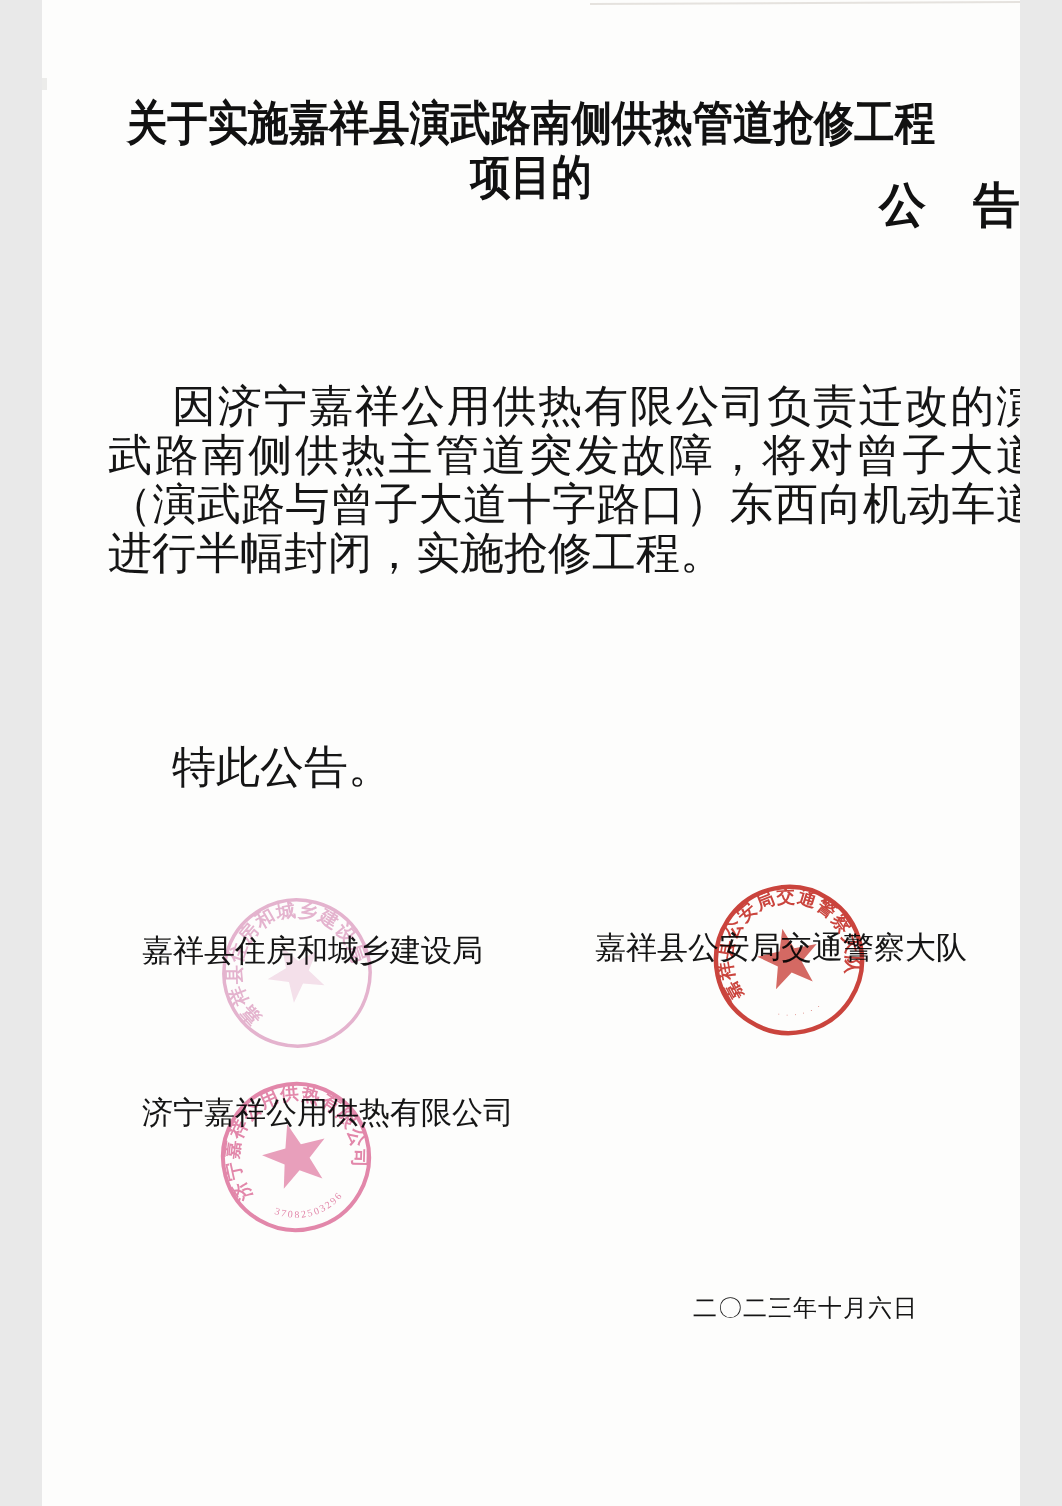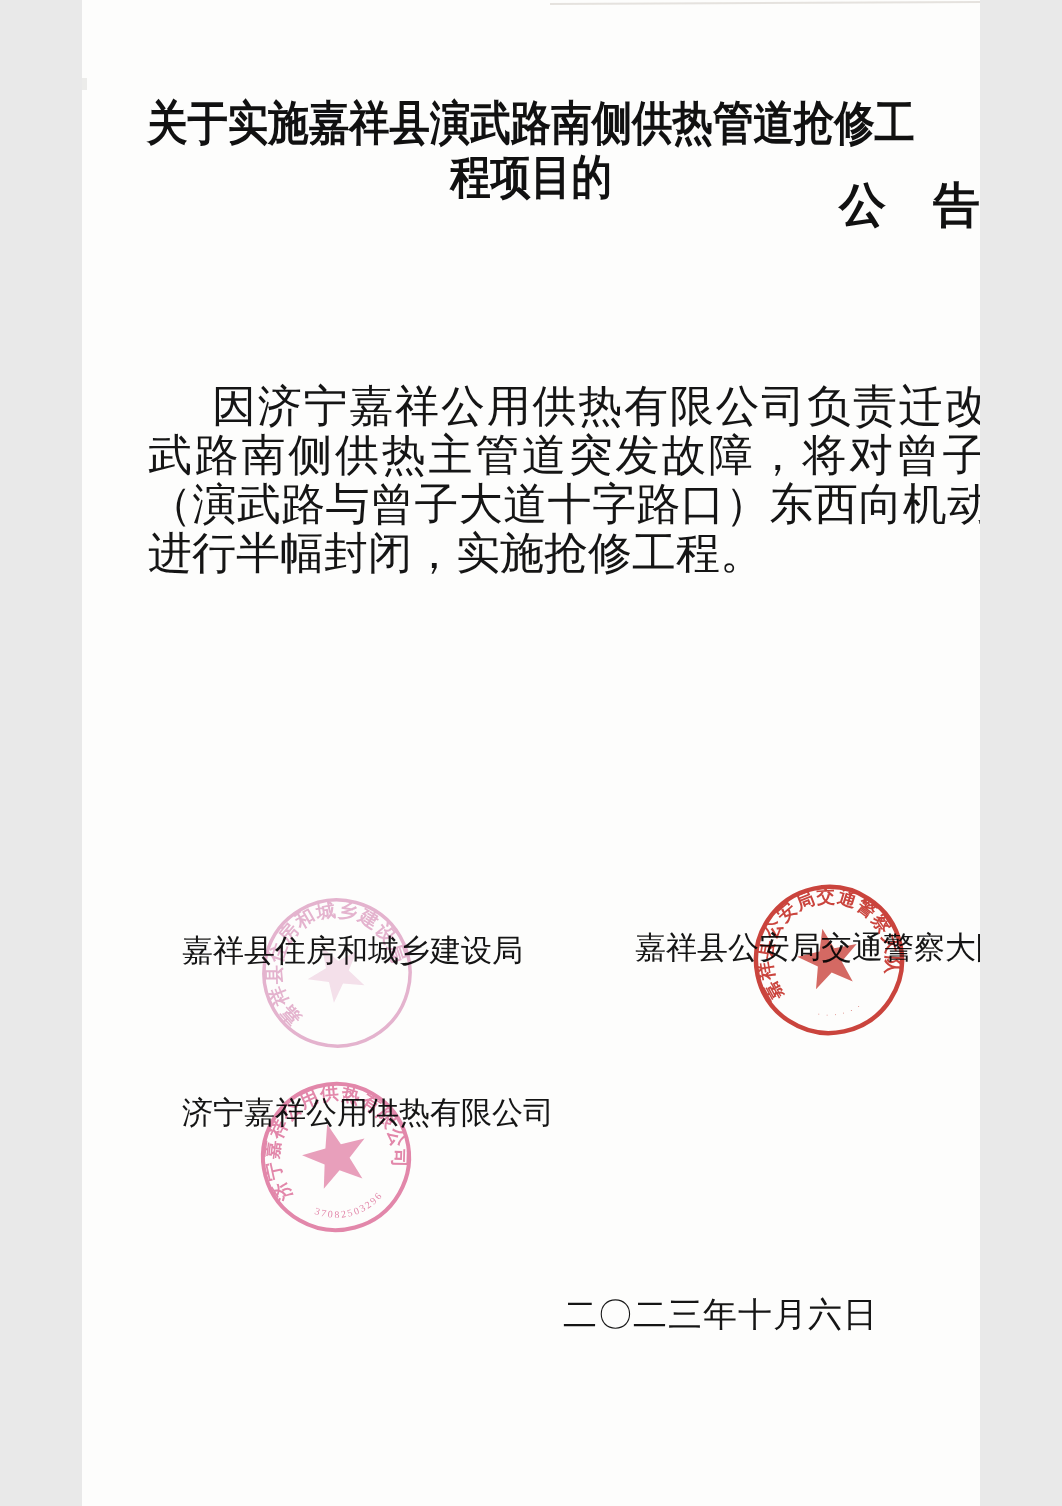--- a/index.html
+++ b/index.html
@@ -1,18 +1,18 @@
 <!DOCTYPE html>
 <html><head>
 <meta charset="utf-8">
 <style>
   html,body{margin:0;padding:0;background:#e9e9e9;}
   .page{
     position:relative;
-    width:898px;height:1506px;
+    width:978px;height:1506px;
     margin:0 auto;
     background:#fefefdf5;
     background:#fdfdfc;
     overflow:hidden;
     font-family:"Liberation Serif","DejaVu Serif",serif;
     color:#1c1c1c;
   }
   .scan-line{
     position:absolute;top:2px;right:0;width:430px;height:2px;
     background:#e2dfda;opacity:.9;transform:rotate(-.25deg);
@@ -49,21 +49,21 @@
   .sig{
     position:absolute;margin:0;
     font-size:31px;line-height:38px;color:#151515;
     white-space:nowrap;
   }
   .sig1{left:100px;top:932px;}
   .sig2{left:553px;top:929px;}
   .sig3{left:100px;top:1094px;}
   .date{
     position:absolute;right:102px;top:1292px;margin:0;
-    font-size:34px;color:#151515;white-space:nowrap;
+    font-size:24px;color:#151515;white-space:nowrap;
     letter-spacing:1px;
   }
   .stamp{
     position:absolute;width:190px;height:190px;
     mix-blend-mode:multiply;
     pointer-events:none;
   }
   .stamp1{left:160px;top:878px;opacity:.62;}
   .stamp2{left:652px;top:865px;opacity:.92;}
   .stamp3{left:159px;top:1062px;opacity:.8;}
@@ -82,20 +82,21 @@
 
 <div class="page">
 
   <div class="scan-line"></div>
   <div class="scan-speck"></div>
 
   <h1 class="title1">关于实施嘉祥县演武路南侧供热管道抢修工程项目的</h1>
   <h1 class="title2">公　告</h1>
 
   <p class="para p1">因济宁嘉祥公用供热有限公司负责迁改的演武路南侧供热主管道突发故障，将对曾子大道（演武路与曾子大道十字路口）东西向机动车道进行半幅封闭，实施抢修工程。</p>
+  <p class="para p3">特此公告。</p>
 
   <p class="sig sig1">嘉祥县住房和城乡建设局</p>
   <p class="sig sig2">嘉祥县公安局交通警察大队</p>
   <p class="sig sig3">济宁嘉祥公用供热有限公司</p>
 
   <p class="date">二〇二三年十月六日</p>
 
   <svg class="stamp stamp1" viewBox="-95 -95 190 190">
     <g transform="rotate(-30)">
       <circle class="seal-ring" r="73" stroke="#d687b4"></circle>

